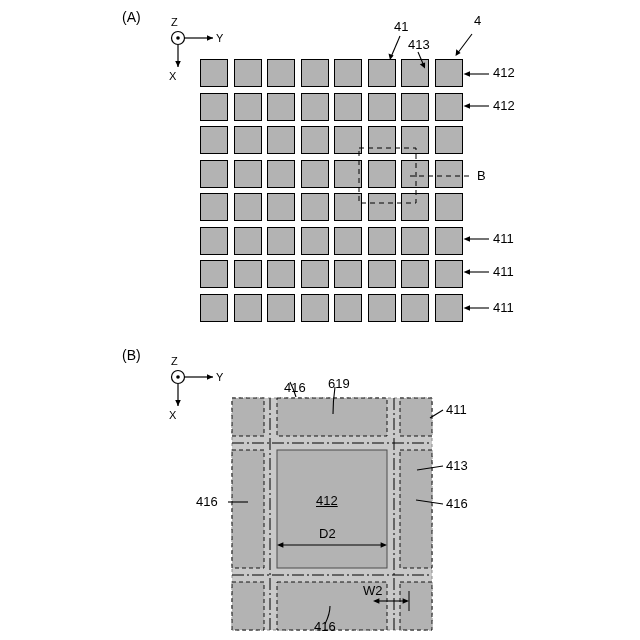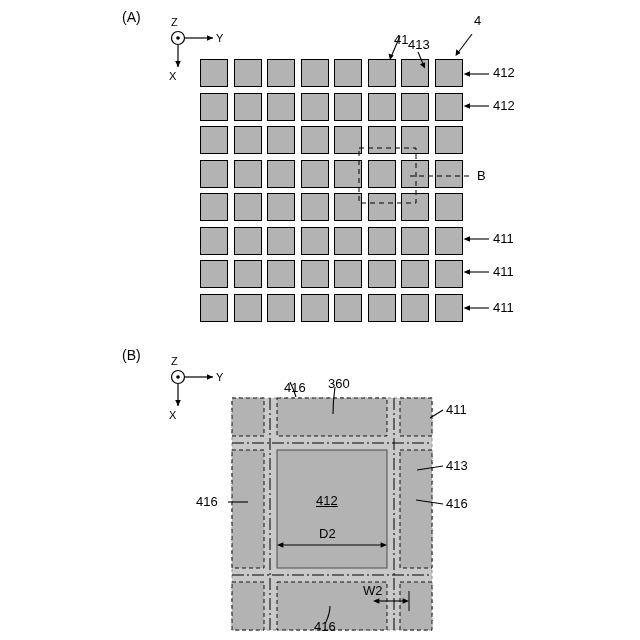--- a/index.html
+++ b/index.html
@@ -167,21 +167,21 @@
     <line x1="410" y1="176" x2="470" y2="176" stroke="#000" stroke-width="1" stroke-dasharray="5,4"></line>
 
     <line x1="489" y1="239" x2="466" y2="239" stroke="#000" stroke-width="1.1"></line>
     <polygon points="463.5,239 470,236.2 470,241.8" fill="#000"></polygon>
     <line x1="489" y1="272" x2="466" y2="272" stroke="#000" stroke-width="1.1"></line>
     <polygon points="463.5,272 470,269.2 470,274.8" fill="#000"></polygon>
     <line x1="489" y1="308" x2="466" y2="308" stroke="#000" stroke-width="1.1"></line>
     <polygon points="463.5,308 470,305.2 470,310.8" fill="#000"></polygon>
   </svg>
 
-  <div class="lbl" style="left:394px; top:33px;text-align:center;">41</div>
+  <div class="lbl" style="left:394px; top:20px;text-align:center;">41</div>
   <div class="lbl" style="left:474px; top:14px;">4</div>
   <div class="lbl" style="left:408px; top:38px;">413</div>
   <div class="lbl" style="left:493px; top:66px;">412</div>
   <div class="lbl" style="left:493px; top:99px;">412</div>
   <div class="lbl" style="left:477px; top:169px;">B</div>
   <div class="lbl" style="left:493px; top:232px;">411</div>
   <div class="lbl" style="left:493px; top:265px;">411</div>
   <div class="lbl" style="left:493px; top:301px;">411</div>
 
   <div class="panel-tag" style="left:122px; top:348px;">(B)</div>
@@ -258,21 +258,21 @@
     <line x1="416" y1="500" x2="443" y2="504" stroke="#000" stroke-width="1.1"></line>
 
     <line x1="248" y1="502" x2="228" y2="502" stroke="#000" stroke-width="1.1"></line>
 
     <path d="M330,606 C330,614 327,620 325,624" stroke="#000" stroke-width="1.1" fill="none"></path>
   </svg>
 
   <div class="lbl underline-lbl" style="left:316px; top:494px;">412</div>
 
   <div class="lbl" style="left:284px; top:381px;">416</div>
-  <div class="lbl" style="left:328px; top:377px;">360</div>
+  <div class="lbl" style="left:328px; top:377px;">619</div>
   <div class="lbl" style="left:446px; top:403px;">411</div>
   <div class="lbl" style="left:446px; top:459px;">413</div>
   <div class="lbl" style="left:446px; top:497px;">416</div>
   <div class="lbl" style="left:196px; top:495px;">416</div>
   <div class="lbl" style="left:314px; top:620px;">416</div>
 
   <div class="lbl" style="left:319px; top:527px;">D2</div>
   <div class="lbl" style="left:363px; top:584px;">W2</div>
 
 </div>

